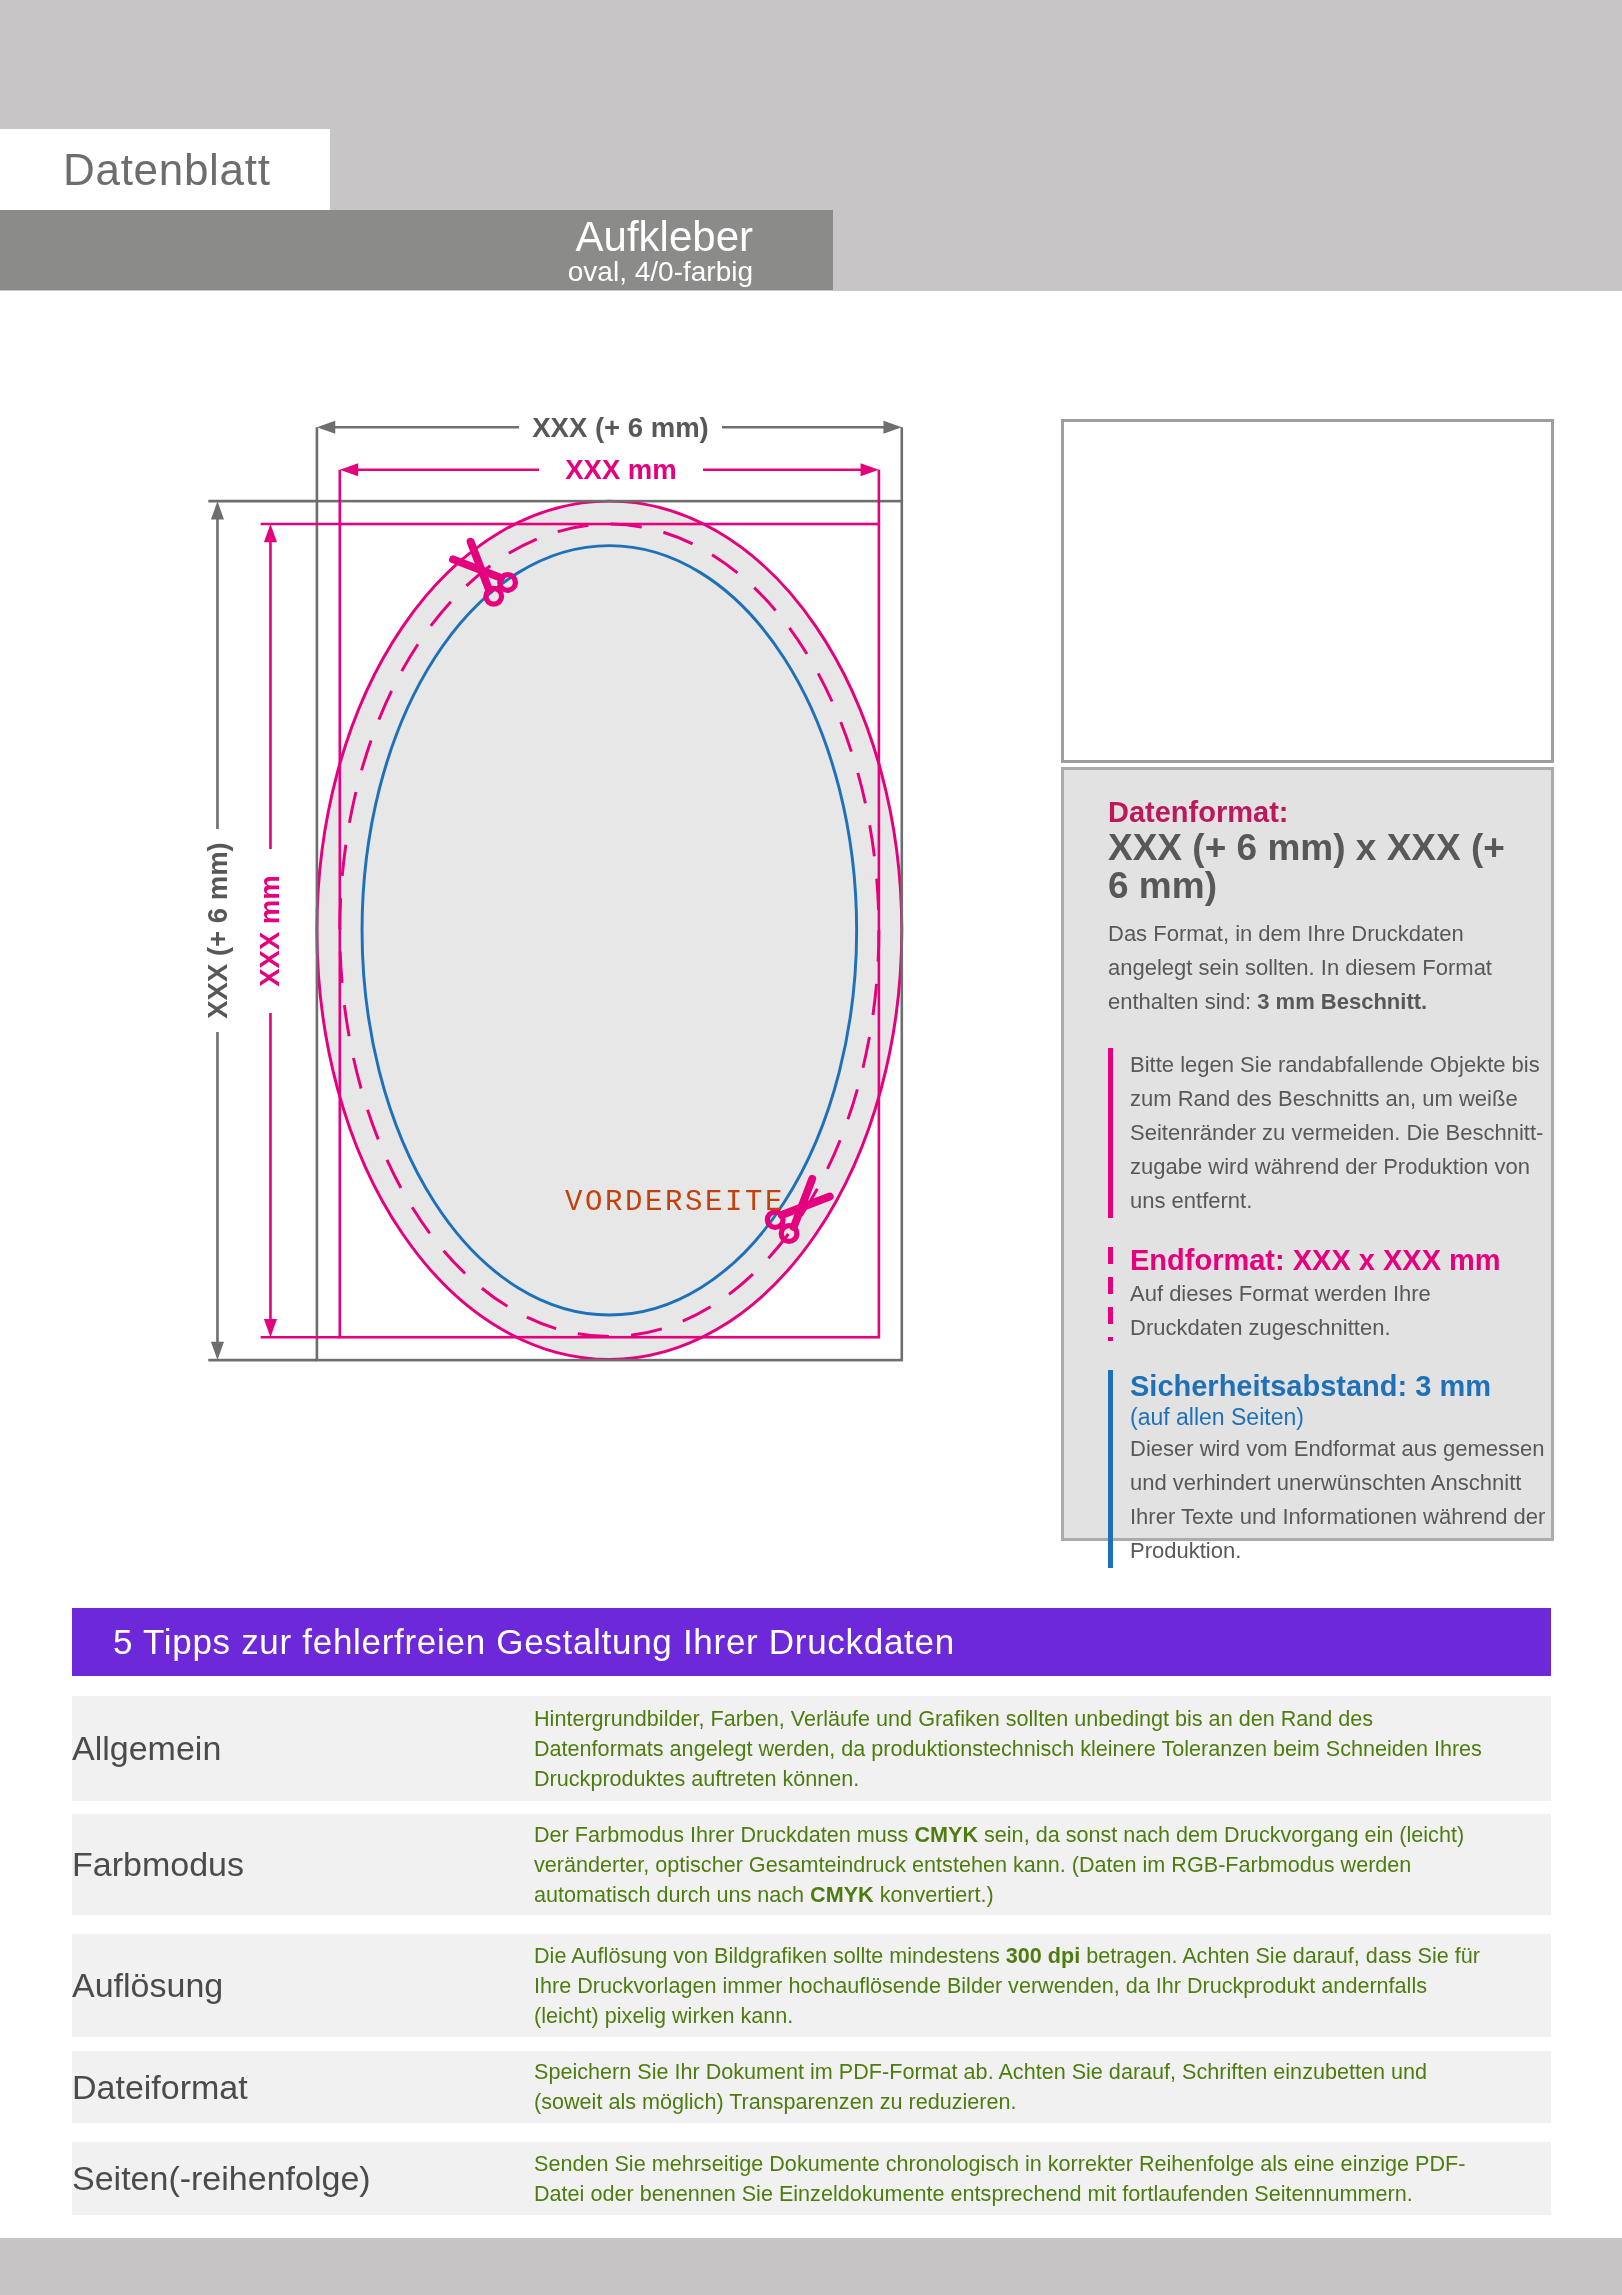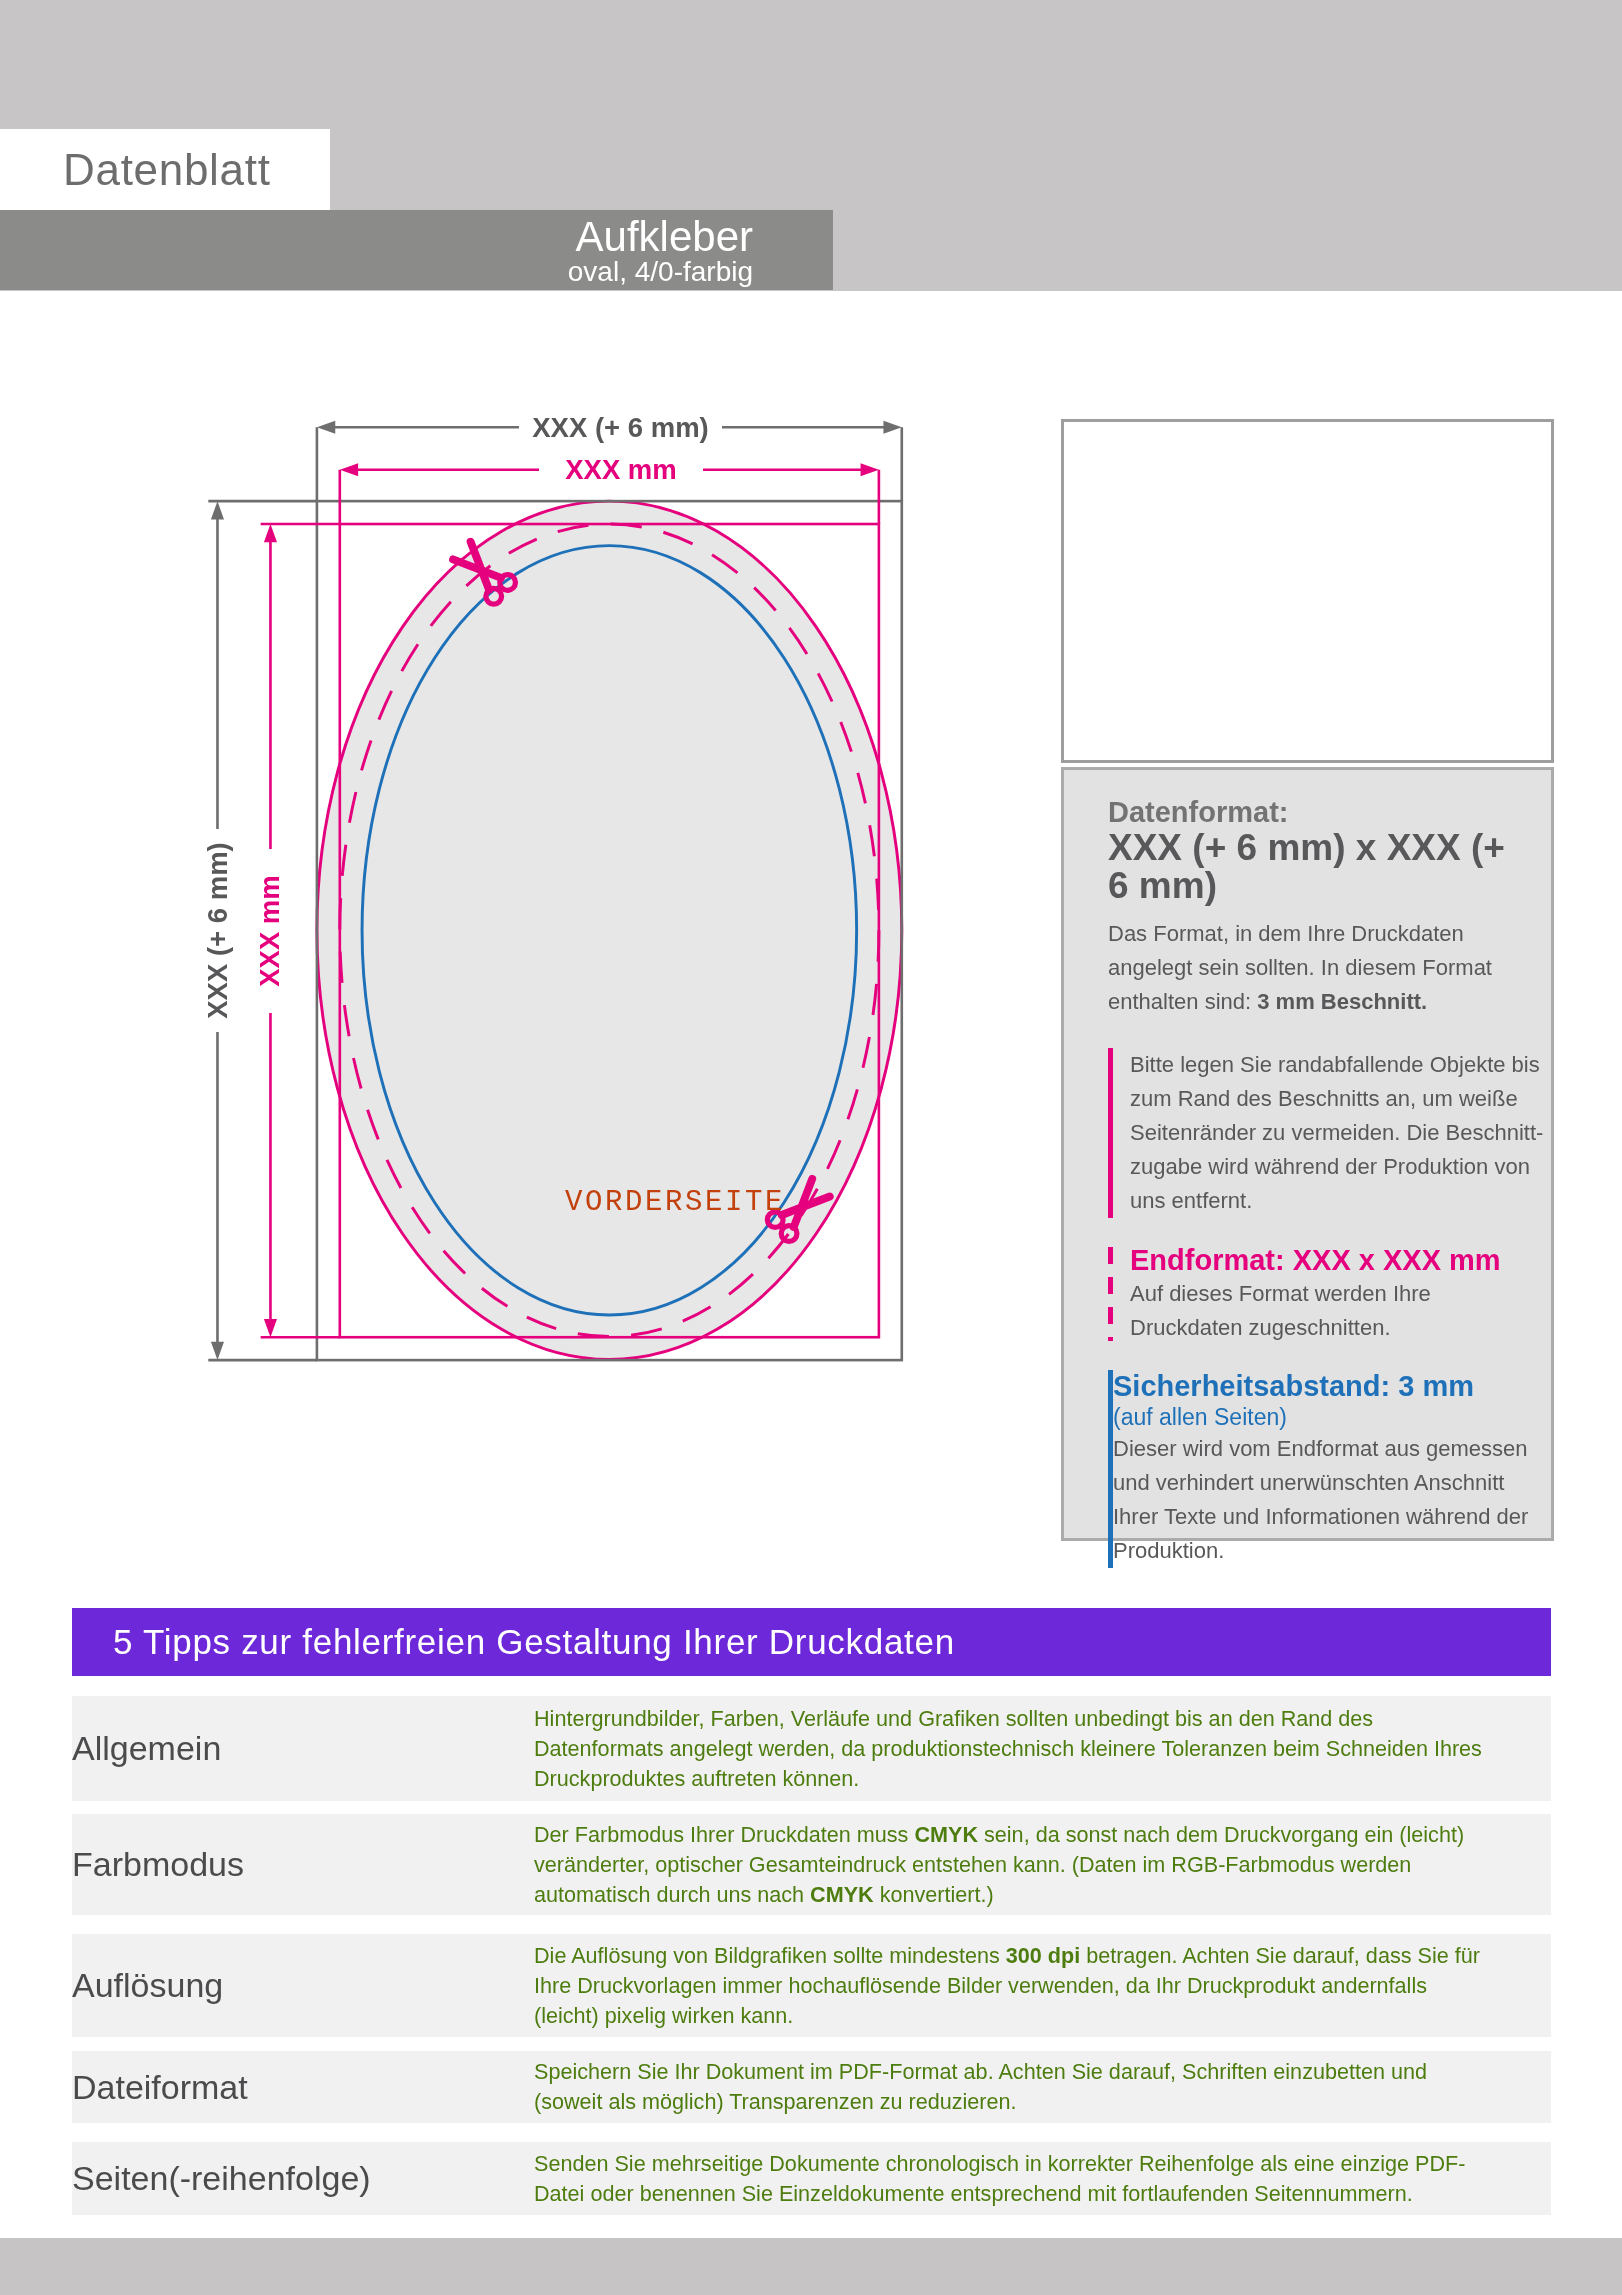--- a/index.html
+++ b/index.html
@@ -25,30 +25,30 @@
   .dim-magenta{color:#e5007d;}
   .rot{transform:rotate(-90deg);}
   .vorderseite{left:432px;top:1186px;width:353px;text-align:right;font-size:29px;
                letter-spacing:2.6px;color:#c2410c;font-family:Liberation Mono, monospace;}
 
   
   .zoom-box{left:1061px;top:419px;width:493px;height:344px;background:#ffffff;
             border:3.3px solid #9e9e9e;box-sizing:border-box;}
   .info-panel{left:1061px;top:767px;width:493px;height:774px;background:#e3e2e2;
               border:3.3px solid #ababab;box-sizing:border-box;padding:25px 19.6px 0 44px;}
-  .info-panel .h1{font-size:29px;font-weight:bold;color:#737373;line-height:34px;}
+  .info-panel .h1{font-size:29px;font-weight:bold;color:#be185d;line-height:34px;}
   .info-panel .h1b{font-size:37px;font-weight:bold;color:#58585a;line-height:38px;}
   .info-panel .body{font-size:22px;line-height:34px;color:#58585a;width:419px;}
   .mt18{margin-top:11.8px;}
   .block{margin-top:29px;}
   .bar-block{border-left:5.2px solid #e5007d;padding-left:17px;}
   .bar-block-dashed{position:relative;padding-left:22px;margin-top:25px;}
   .bar-block-dashed .dash-bar{position:absolute;left:0;top:3.9px;bottom:3.9px;width:5.2px;
      background:repeating-linear-gradient(180deg,#e5007d 0 17px,rgba(0,0,0,0) 17px 30px);}
-  .bar-block-blue{border-left:5.2px solid #1e71b8;padding-left:0;margin-top:25px;}
+  .bar-block-blue{border-left:5.2px solid #1e71b8;padding-left:17px;margin-top:25px;}
   .h-magenta{font-size:29px;font-weight:bold;color:#e5007d;line-height:34px;}
   .h-blue{font-size:29px;font-weight:bold;color:#1e71b8;line-height:33px;}
   .sub-blue{font-size:23px;color:#1e71b8;line-height:29px;}
 
   
   .tips-bar{left:72px;top:1608px;width:1479px;height:68px;background:#6d28d9;
             display:flex;align-items:center;}
   .tips-bar span{padding-left:41px;font-size:35px;color:#ffffff;letter-spacing:0.7px;}
   .tip-row{left:72px;width:1479px;background:#f2f1f1;display:flex;align-items:center;}
   .tip-label{flex:0 0 462px;box-sizing:border-box;font-size:34px;color:#4b4b4d;}

